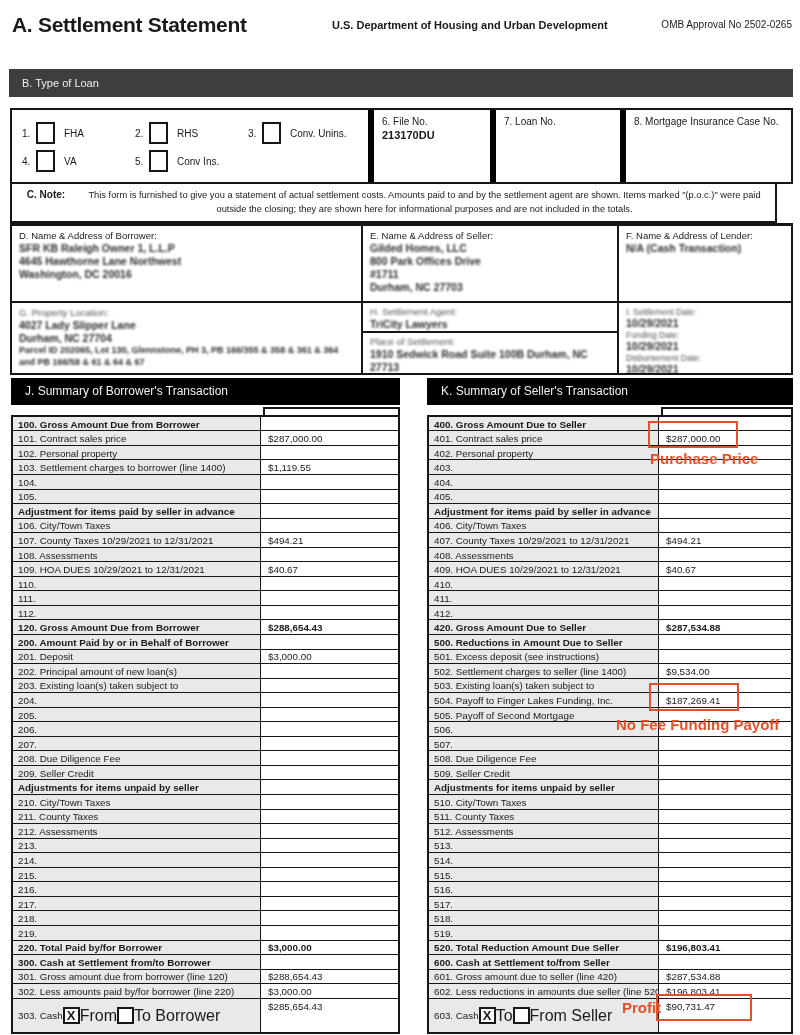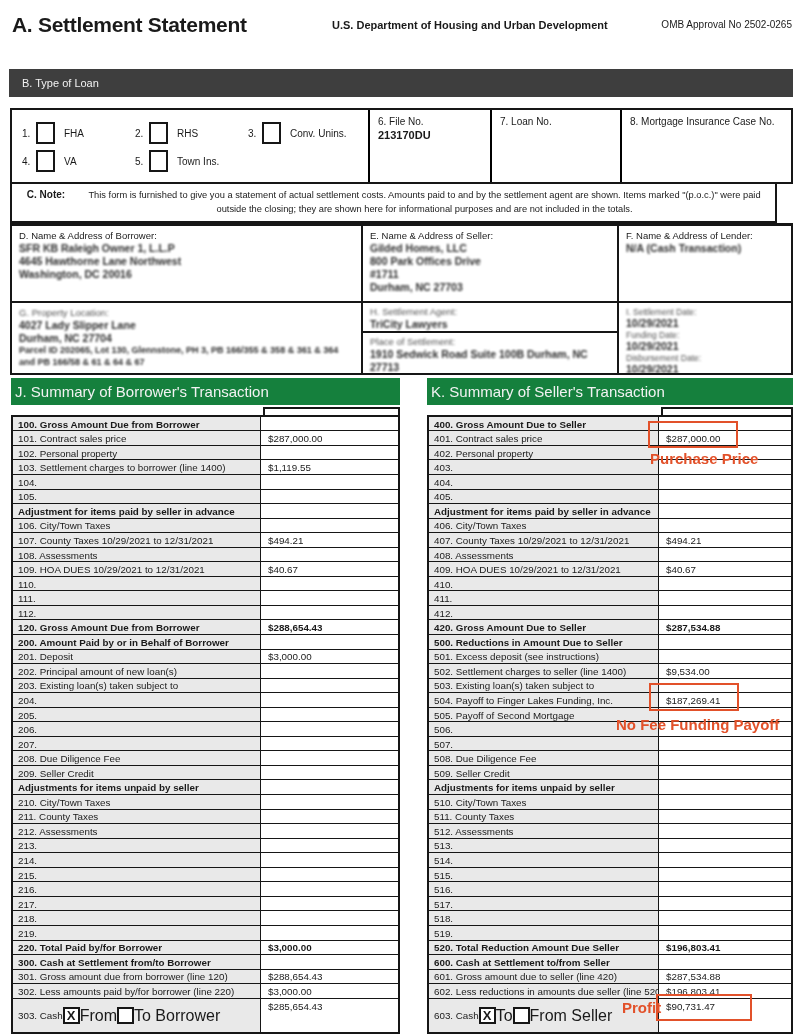--- a/index.html
+++ b/index.html
@@ -19,21 +19,21 @@
 
   
   .loanbox { margin:11px 7px 0 10px; border:2px solid #161616; height:76px; display:grid;
              grid-template-columns:356px 122px 130px 1fr; }
   .loan-left { padding:9px 0 0 10px; }
   .lt-row { display:flex; align-items:center; height:28px; }
   .lt-item { display:flex; align-items:center; width:113px; }
   .lt-num { font-size:10px; width:14px; }
   .lt-box { width:19px; height:22px; border:2px solid #161616; margin-right:9px; background:#fff; }
   .lt-label { font-size:10px; }
-  .loan-cell { border-left:2px solid #000000; padding:6px 6px 0 8px; font-size:10px; }
+  .loan-cell { border-left:6px solid #000000; padding:6px 6px 0 8px; font-size:10px; }
   .file-no { font-size:11px; font-weight:700; margin-top:2px; }
 
   
   .notebox { margin:0 23px 0 10px; border:2px solid #161616; border-top:none; min-height:33px; display:flex; padding:4px 0 4px 6px;text-align:center; }
   .note-label { font-size:10px; font-weight:700; width:56px; flex:none; padding-top:1px; }
   .note-text { font-size:9.3px; line-height:1.55; }
 
   
   .parties { margin:0 7px 0 10px; border:2px solid #161616; border-top:3px solid #161616; }
   .prow { display:grid; grid-template-columns:349px 256px 1fr; }
@@ -47,21 +47,21 @@
   .blur-label { filter:blur(1.2px); color:#555; }
   .g-small { font-size:9px; line-height:1.3; }
   .hsplit { display:flex; flex-direction:column; padding:0; }
   .hsub { flex:1; padding:3px 6px 0 7px; }
   .hsub + .hsub { border-top:2px solid #161616; }
   .dt-label { font-size:8.5px; filter:blur(1.2px); color:#555; }
   .dt-val { font-size:10.5px; font-weight:700; filter:blur(1.3px); color:#2e2e2e; margin-bottom:1px; }
 
   
   .summaries { display:grid; grid-template-columns:389px 366px; column-gap:27px; margin:3px 7px 0 11px; }
-  .col-bar { height:27px; background:#15803d; color:#f2f2f2; font-size:15px; display:flex; align-items:center; padding-left:4px; }
+  .col-bar { height:27px; background:#000000; color:#f2f2f2; font-size:12px; display:flex; align-items:center; padding-left:14px; }
   .notch { height:8px; margin-top:2px; border:2px solid #161616; border-bottom:none; background:#fff; margin-left:auto; }
   .notch-j { width:137px; }
   .notch-k { width:132px; }
   .tbl { border:2px solid #161616; background:#e9e9e9; }
   .trow { display:flex; border-bottom:1px solid #161616; height:14.55px; }
   .trow:last-child { border-bottom:none; }
   .lc { flex:1; background:#e9e9e9; border-right:1px solid #161616; font-size:9.8px; padding:1px 3px 0 5px;
         white-space:nowrap; overflow:hidden; display:flex; align-items:center; }
   .vc { background:#fff; font-size:9.8px; padding:1px 3px 0 7px; display:flex; align-items:center; }
   .tbl-j .vc { width:137px; } .tbl-k .vc { width:132px; }
@@ -118,21 +118,21 @@
         </div>
         <div class="lt-row">
           <div class="lt-item">
             <span class="lt-num">4.</span>
             <span class="lt-box"></span>
             <span class="lt-label">VA</span>
           </div>
           <div class="lt-item">
             <span class="lt-num">5.</span>
             <span class="lt-box"></span>
-            <span class="lt-label">Town Ins.</span>
+            <span class="lt-label">Conv Ins.</span>
           </div>
         </div>
       </div>
     <div class="loan-cell">
       <div>6. File No.</div>
       <div class="file-no">213170DU</div>
     </div>
     <div class="loan-cell">7. Loan No.</div>
     <div class="loan-cell">8. Mortgage Insurance Case No.</div>
   </div>

